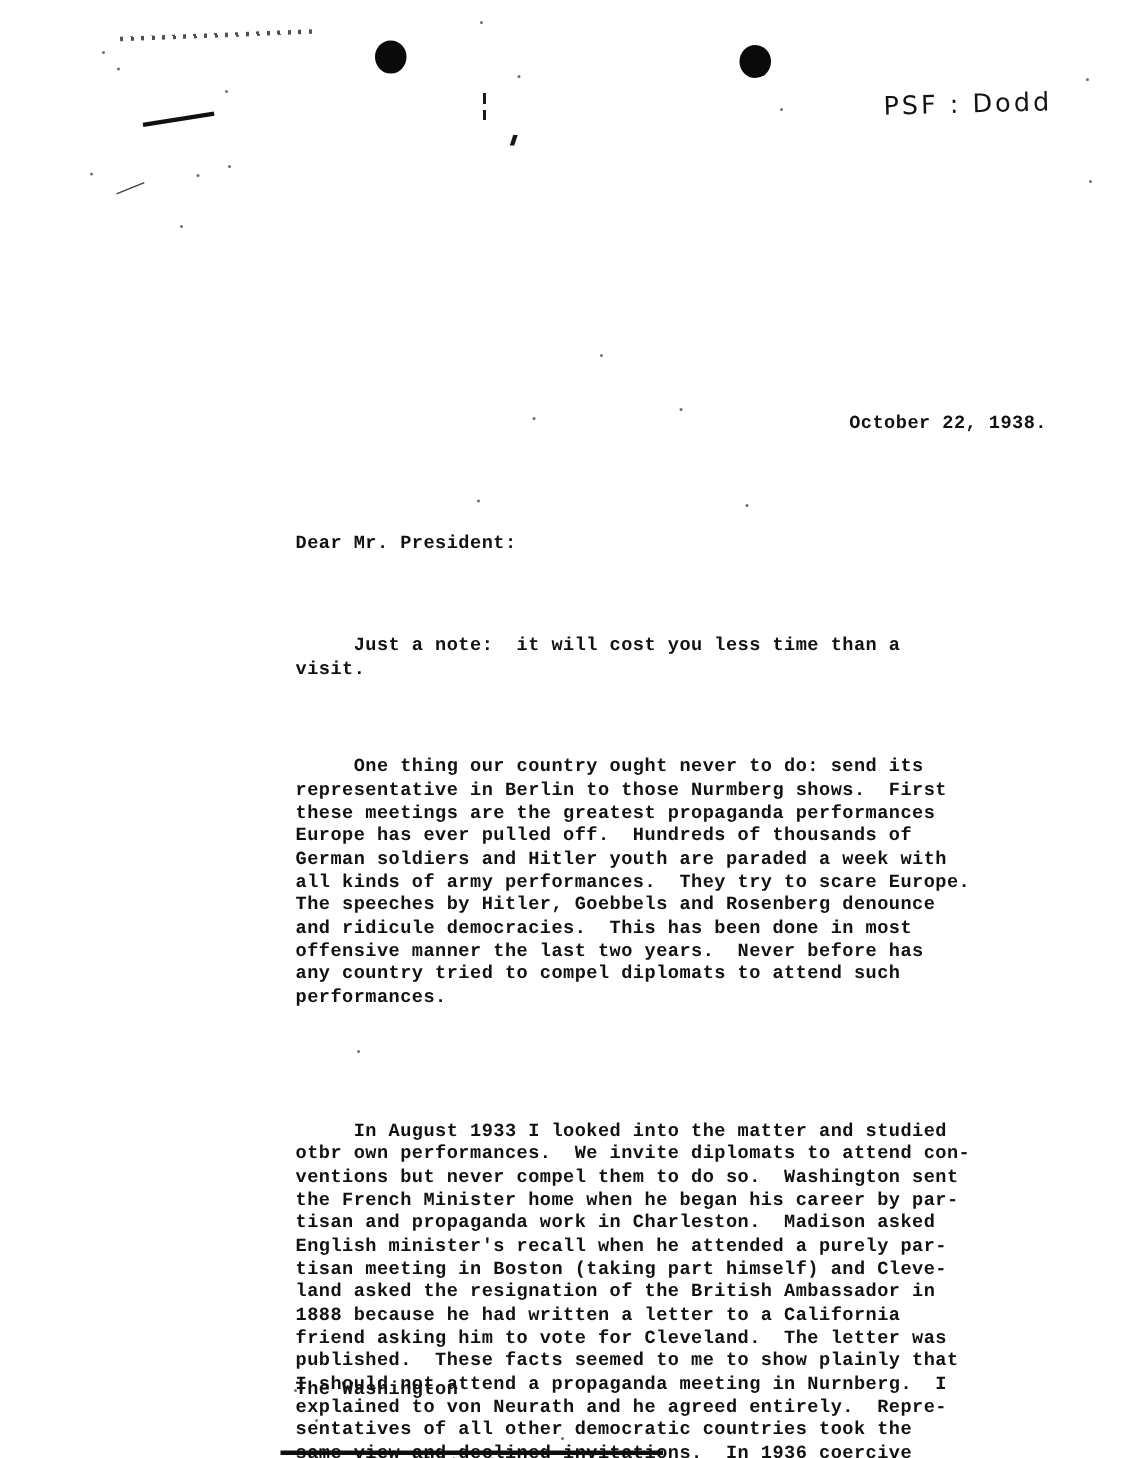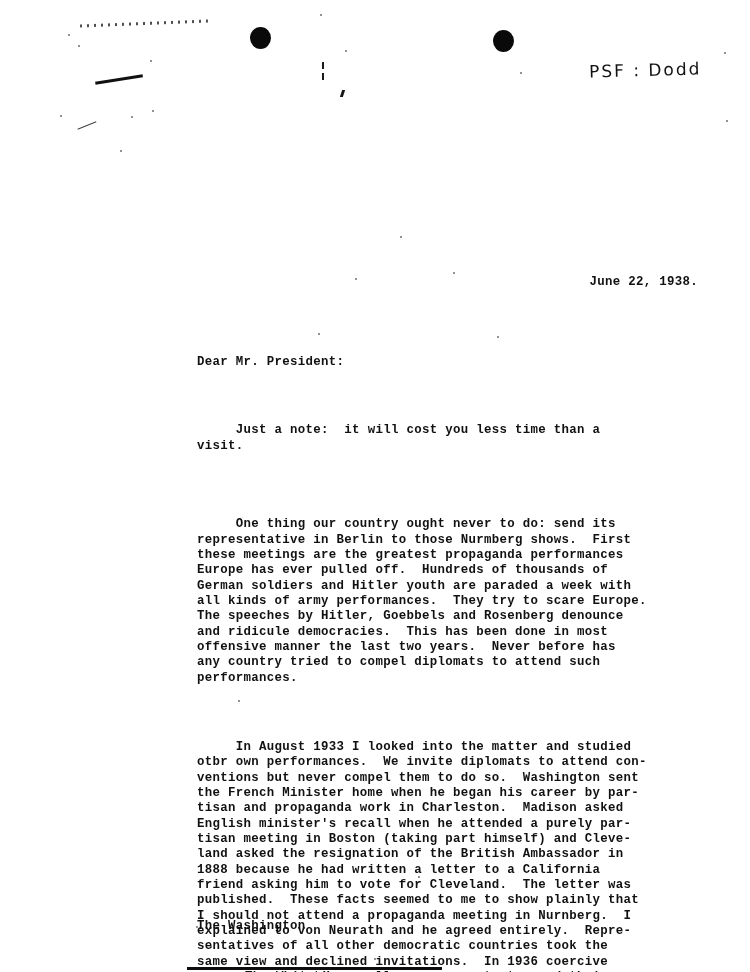--- a/index.html
+++ b/index.html
@@ -116,22 +116,22 @@
     font-weight: bold;
     letter-spacing: .32px;
     white-space: pre-wrap;
   }
   #letter .date-line {
     text-align: right;
     padding-right: 19px;
     margin-bottom: 19px;
   }
   #letter .salutation { margin-bottom: 7px; }
-  #letter .para { margin-bottom: 8px; }
-  #letter .para-note { margin-bottom: 17px; }
+  #letter .para { margin-bottom: 28px; }
+  #letter .para-note { margin-bottom: 4px; }
 
   #footer-block {
     position: absolute;
     left: 197px;
     top: 884px;
     color: #111111;
     font-size: 12.4px;
     line-height: 17px;
     font-weight: bold;
     letter-spacing: .32px;
@@ -182,21 +182,21 @@
   <div class="speck" style="left:497px; top:336px;"></div>
   <div class="speck" style="left:238px; top:700px;"></div>
   <div class="speck" style="left:418px; top:876px;"></div>
   <div class="speck" style="left:196px; top:926px;"></div>
   <div class="speck" style="left:210px; top:946px;"></div>
   <div class="speck" style="left:374px; top:958px;"></div>
 
   <div id="archive-note">PSF : Dodd</div>
 
   <div id="letter">
-    <div class="date-line">June 22, 1938.</div>
+    <div class="date-line">October 22, 1938.</div>
 
     <div class="salutation">Dear Mr. President:</div>
 
     <div class="para-note">     Just a note:  it will cost you less time than a
 visit.</div>
 
     <div class="para">     One thing our country ought never to do: send its
 representative in Berlin to those Nurmberg shows.  First
 these meetings are the greatest propaganda performances
 Europe has ever pulled off.  Hundreds of thousands of

